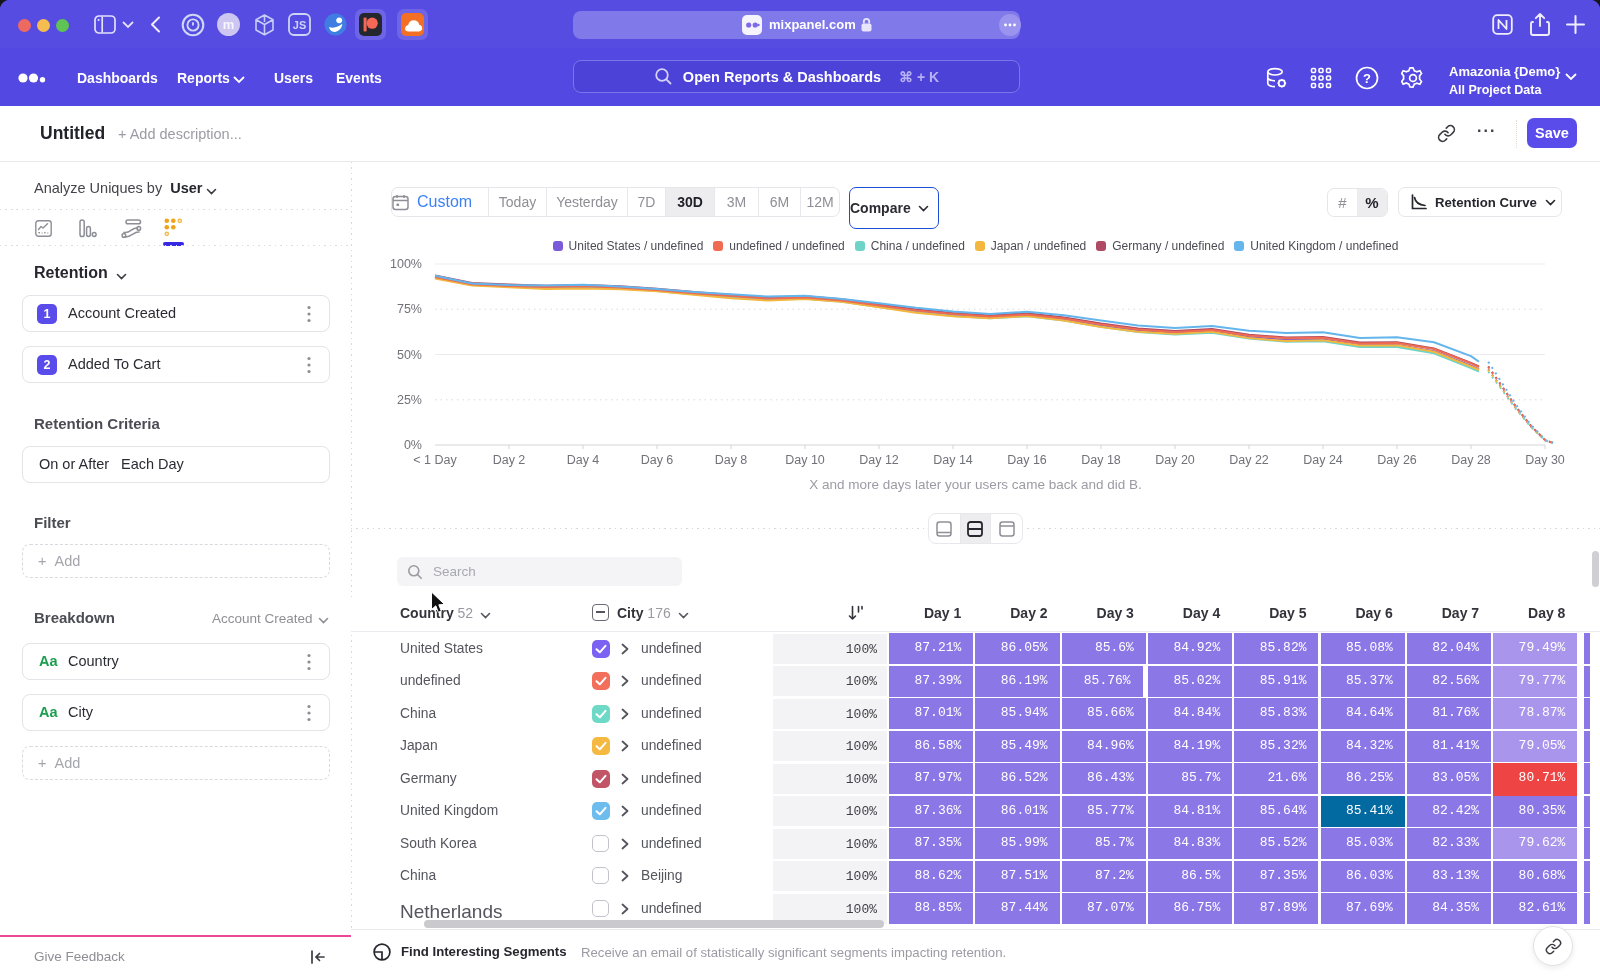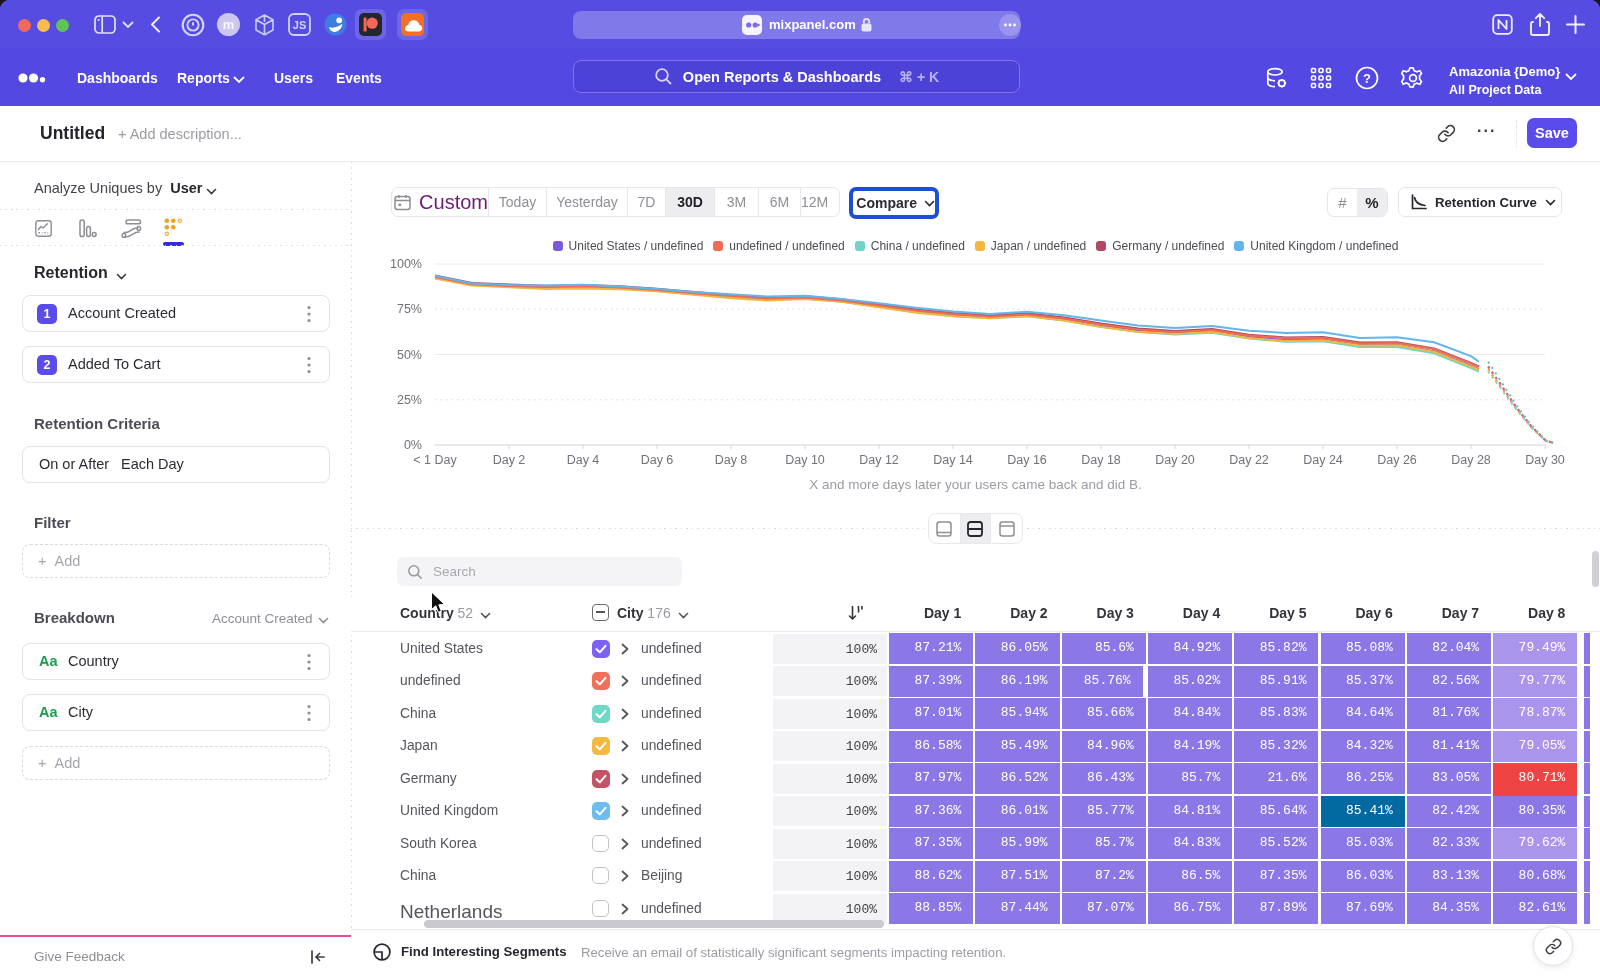--- a/index.html
+++ b/index.html
@@ -289,36 +289,36 @@
     <svg class="abs" style="left:310px;top:12px" width="16" height="16" viewBox="0 0 16 16">
         <g stroke="#3c3c44" stroke-width="1.7" fill="none" stroke-linecap="round">
           <path d="M2 2 V14"></path>
           <path d="M14 8 H6 M9.5 4.5 L6 8 L9.5 11.5"></path>
         </g>
       </svg>
   </div>
 </div>
 
 <div class="abs" style="left:391px;top:187px;height:30px;display:flex;border:1px solid #e6e6ea;border-radius:7px;overflow:hidden;background:#fff">
-  <div style="width:96px;height:28px;display:flex;justify-content:flex-end;color:#701a75;font-size:20px;line-height:28px"><svg width="17" height="17" viewBox="0 0 17 17" style="margin:5.5px 8px 0 0">
+  <div style="width:96px;height:28px;display:flex;justify-content:flex-start;color:#3b82f6;font-size:16px;line-height:28px"><svg width="17" height="17" viewBox="0 0 17 17" style="margin:5.5px 8px 0 0">
         <g stroke="#8e8e96" stroke-width="1.5" fill="none">
           <rect x="1" y="2.5" width="15" height="13" rx="2.5"></rect>
           <path d="M1 6.5 H16 M5 1 V4 M12 1 V4"></path>
           <rect x="4.5" y="9.5" width="2.6" height="2.6" rx="0.6" fill="#8e8e96" stroke="none"></rect>
         </g>
       </svg>Custom</div>
   <div style="width:58px;height:28px;line-height:28px;text-align:center;font-size:14px;color:#8e8e96;border-left:1px solid #e8e8ec;">Today</div>
     <div style="width:81px;height:28px;line-height:28px;text-align:center;font-size:14px;color:#8e8e96;border-left:1px solid #e8e8ec;">Yesterday</div>
     <div style="width:38px;height:28px;line-height:28px;text-align:center;font-size:14px;color:#8e8e96;border-left:1px solid #e8e8ec;">7D</div>
     <div style="width:49px;height:28px;line-height:28px;text-align:center;font-size:14px;background:#ededf0;color:#1f1f27;font-weight:700;border-left:1px solid #e8e8ec;">30D</div>
     <div style="width:44px;height:28px;line-height:28px;text-align:center;font-size:14px;color:#8e8e96;border-left:1px solid #e8e8ec;">3M</div>
     <div style="width:42px;height:28px;line-height:28px;text-align:center;font-size:14px;color:#8e8e96;border-left:1px solid #e8e8ec;">6M</div>
-    <div style="width:39px;height:28px;line-height:28px;font-size:14px;color:#8e8e96;border-left:1px solid #e8e8ec;">12M</div>
-</div>
-<div class="abs" style="left:849px;top:187px;width:90px;height:32px;border:4px solid #1d4ed8;border-radius:7px;display:flex;align-items:center;justify-content:flex-end;background:#fff">
+    <div style="width:39px;height:28px;line-height:28px;text-align:center;font-size:14px;color:#8e8e96;border-left:1px solid #e8e8ec;">12M</div>
+</div>
+<div class="abs" style="left:849px;top:187px;width:90px;height:42px;border:1px solid #1d4ed8;border-radius:7px;display:flex;align-items:center;justify-content:flex-start;background:#fff">
   <span style="font-size:14px;font-weight:700;color:#2b2b33;margin-right:7px">Compare</span>
   <svg width="11" height="7" viewBox="0 0 11 7">
       <path d="M1.5 1.5 L5.5 5.5 L9.5 1.5" stroke="#2b2b33" stroke-width="1.6" fill="none" stroke-linecap="round"></path>
     </svg>
 </div>
 <div class="abs" style="left:1327px;top:188px;width:61px;height:29px;border:1px solid #e6e6ea;border-radius:7px;display:flex;overflow:hidden;background:#fff">
   <div style="width:30px;text-align:center;color:#8e8e96;font-size:15px;line-height:27px">#</div>
   <div style="width:31px;text-align:center;background:#ededf0;color:#1f1f27;font-size:15px;line-height:27px;font-weight:600">%</div>
 </div>
 <div class="abs" style="left:1398px;top:187px;width:164px;height:30px;border:1px solid #e6e6ea;border-radius:7px;display:flex;align-items:center;background:#fff;white-space:nowrap">

